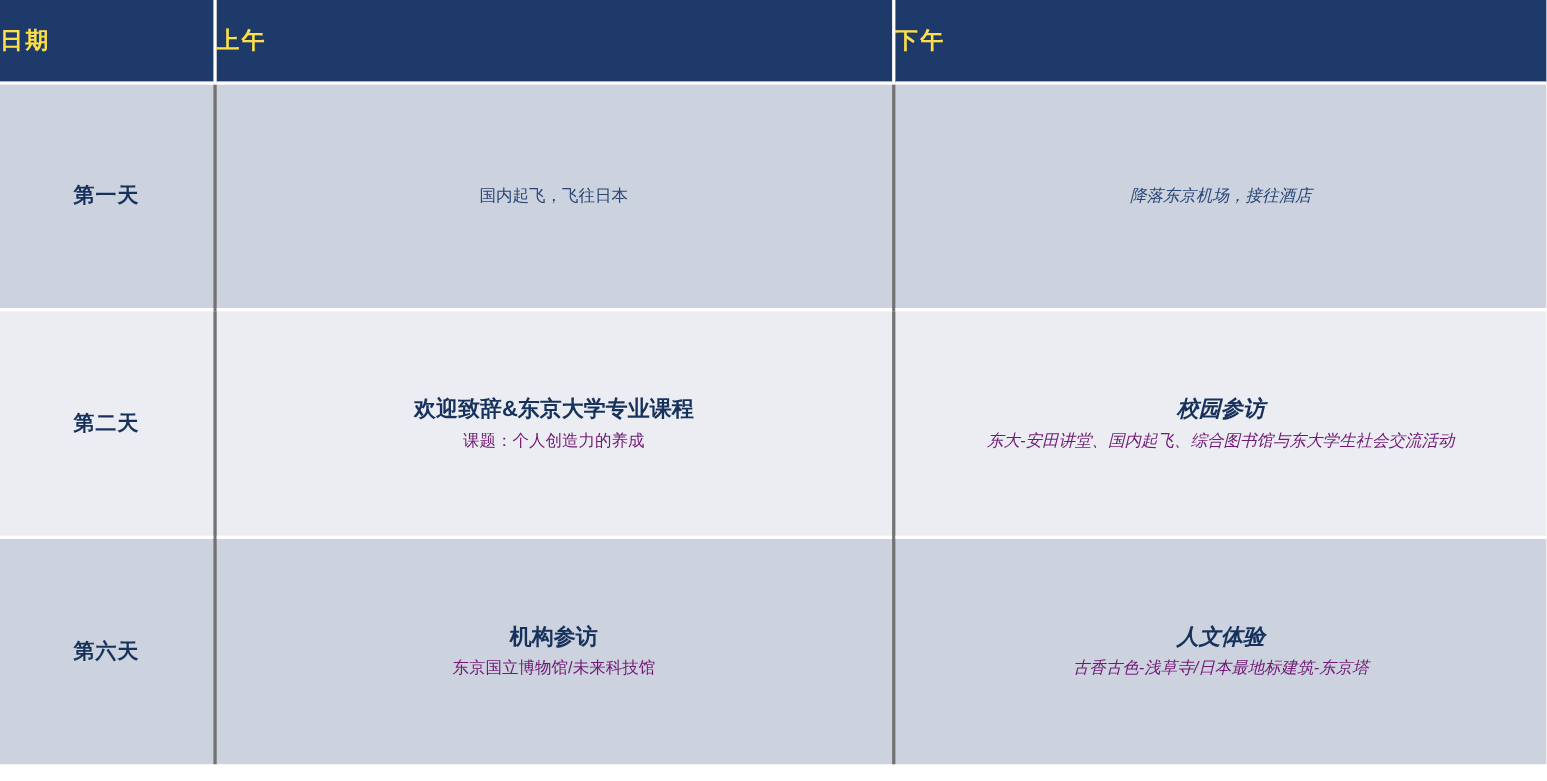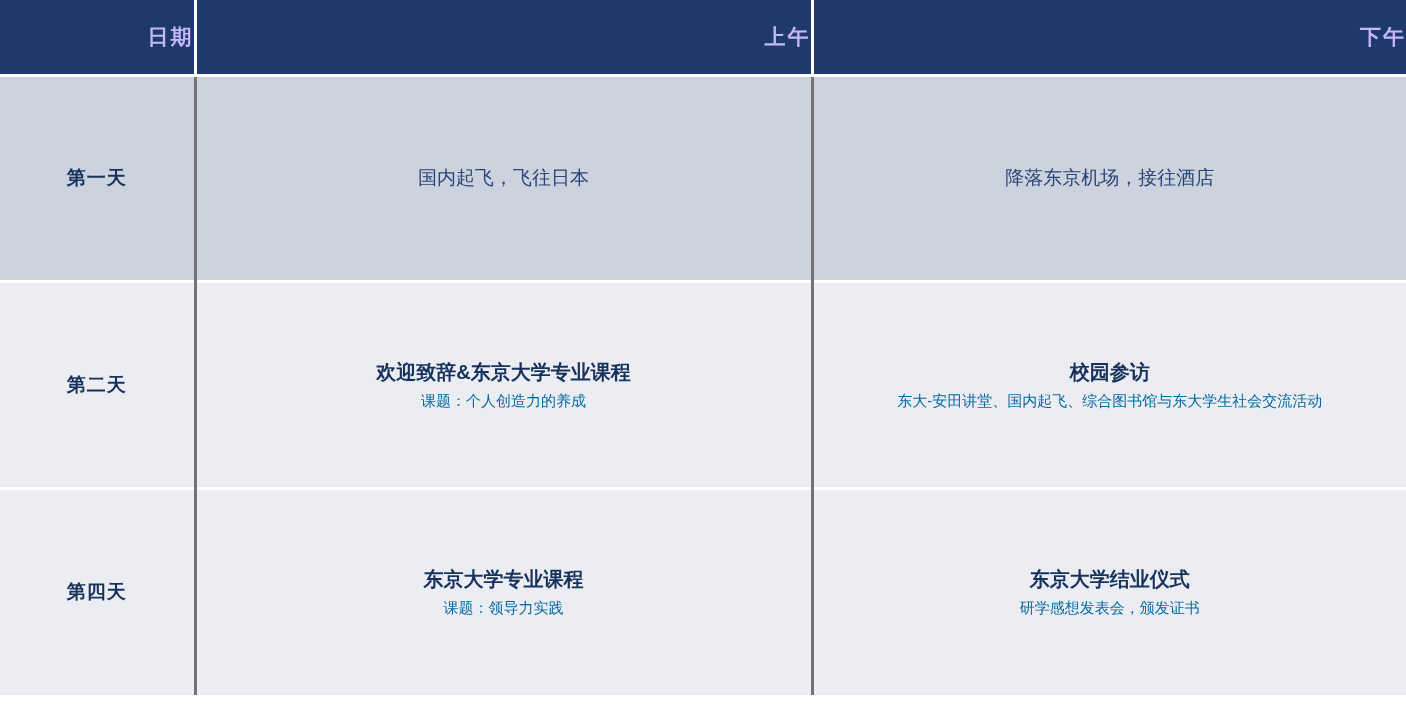--- a/index.html
+++ b/index.html
@@ -24,47 +24,47 @@
 
   #schedule-table col.col-date  { width: 195px; }
   #schedule-table col.col-am    { width: 617px; }
   #schedule-table col.col-pm    { width: 594px; }
 
   
   thead tr { height: 75px; }
 
   thead th {
     background: #1e3a6b;
-    color: #c4b5fd;
+    color: #fde047;
     font-size: 21px;
     font-weight: bold;
     letter-spacing: 2px;
-    text-align: right;
+    text-align: left;
     vertical-align: middle;
     border-right: 3px solid #ffffff;
     padding: 0;
   }
-  thead th:last-child { border-right: none; padding-left: 36px; }
+  thead th:last-child { border-right: none; }
 
   
   tbody tr { height: 78px; }
   tbody tr.row-tall { height: 79px; }
 
   tbody tr.shade-dark  td { background: #ccd2de; }
   tbody tr.shade-light td { background: #ebedf2; }
 
   tbody td {
     border-top: 3px solid #ffffff;
     border-right: 3px solid #737373;
     text-align: center;
     vertical-align: middle;
     padding: 0 8px;
     color: #1c3461;
   }
-  tbody td:last-child { border-right: none; }
+  tbody td:last-child { border-right: none; font-style: italic; }
 
   .day-label {
     font-size: 19px;
     font-weight: bold;
     color: #16325c;
     letter-spacing: 1px;
     display: block;
   }
 
   .cell-title {
@@ -72,28 +72,28 @@
     font-size: 20px;
     font-weight: bold;
     color: #16325c;
     line-height: 1.35;
   }
 
   .cell-sub {
     display: block;
     font-size: 15px;
     font-weight: normal;
-    color: #0369a1;
+    color: #701a75;
     line-height: 1.45;
     margin-top: 4px;
   }
 
   .cell-single {
     display: block;
-    font-size: 19px;
+    font-size: 15px;
     font-weight: normal;
     color: #2a4677;
     line-height: 1.4;
   }
 
   .bottom-strip {
     width: 1406px;
     height: 15px;
     background: #ffffff;
   }
@@ -138,34 +138,34 @@
         <span class="cell-title">欢迎致辞&amp;东京大学专业课程</span>
         <span class="cell-sub">课题：个人创造力的养成</span>
       </td>
       <td>
         <span class="cell-title">校园参访</span>
         <span class="cell-sub">东大-安田讲堂、国内起飞、综合图书馆与东大学生社会交流活动</span>
       </td>
     </tr>
 
 
-    <tr class="shade-light">
+
+
+    <tr class="shade-dark">
       <td>
-        <span class="day-label">第四天</span>
+        <span class="day-label">第六天</span>
       </td>
       <td>
-        <span class="cell-title">东京大学专业课程</span>
-        <span class="cell-sub">课题：领导力实践</span>
+        <span class="cell-title">机构参访</span>
+        <span class="cell-sub">东京国立博物馆/未来科技馆</span>
       </td>
       <td>
-        <span class="cell-title">东京大学结业仪式</span>
-        <span class="cell-sub">研学感想发表会，颁发证书</span>
+        <span class="cell-title">人文体验</span>
+        <span class="cell-sub">古香古色-浅草寺/日本最地标建筑-东京塔</span>
       </td>
     </tr>
-
-
 
 
 
   </tbody>
 </table>
 
 <div class="bottom-strip"></div>
 
 </body></html>

